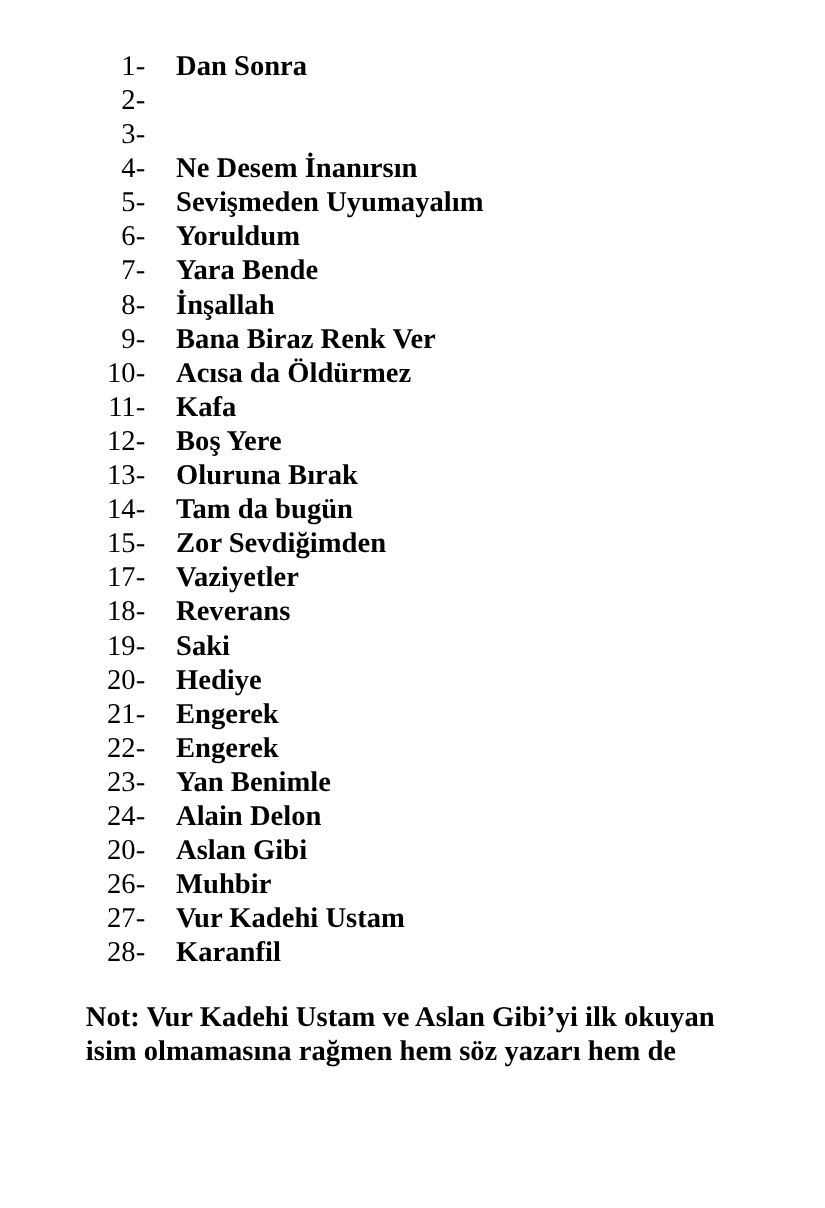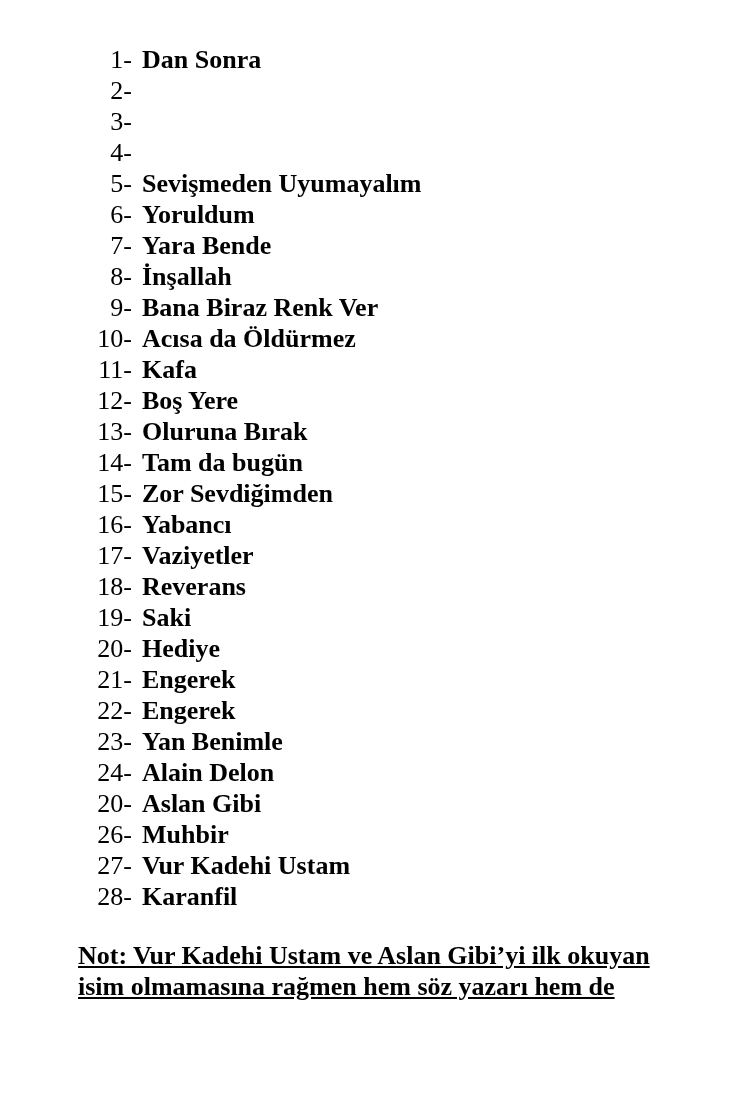--- a/index.html
+++ b/index.html
@@ -30,48 +30,48 @@
   }
   .track-num {
     display: inline-block;
     width: 52px;
     text-align: right;
     font-weight: 400;
     flex: 0 0 52px;
   }
   .track-title {
     font-weight: 700;
-    margin-left: 10px;
+    margin-left: 28px;
   }
   .note {
     margin: 28px 0 0 78px;
     font-size: 26px;
     line-height: 31px;
     font-weight: 700;
     white-space: nowrap;
-    text-decoration: underline;
   }
 </style>
 </head>
 <body>
 
 <div class="page">
   <ol class="tracklist">
       <li class="track-row">
         <span class="track-num">1-</span>
         <span class="track-title">Dan Sonra</span>
       </li>
       <li class="track-row">
         <span class="track-num">2-</span>
       </li>
       <li class="track-row">
         <span class="track-num">3-</span>
       </li>
       <li class="track-row">
         <span class="track-num">4-</span>
+        <span class="track-title">Ne Desem İnanırsın</span>
       </li>
       <li class="track-row">
         <span class="track-num">5-</span>
         <span class="track-title">Sevişmeden Uyumayalım</span>
       </li>
       <li class="track-row">
         <span class="track-num">6-</span>
         <span class="track-title">Yoruldum</span>
       </li>
       <li class="track-row">
@@ -102,24 +102,20 @@
         <span class="track-num">13-</span>
         <span class="track-title">Oluruna Bırak</span>
       </li>
       <li class="track-row">
         <span class="track-num">14-</span>
         <span class="track-title">Tam da bugün</span>
       </li>
       <li class="track-row">
         <span class="track-num">15-</span>
         <span class="track-title">Zor Sevdiğimden</span>
-      </li>
-      <li class="track-row">
-        <span class="track-num">16-</span>
-        <span class="track-title">Yabancı</span>
       </li>
       <li class="track-row">
         <span class="track-num">17-</span>
         <span class="track-title">Vaziyetler</span>
       </li>
       <li class="track-row">
         <span class="track-num">18-</span>
         <span class="track-title">Reverans</span>
       </li>
       <li class="track-row">

